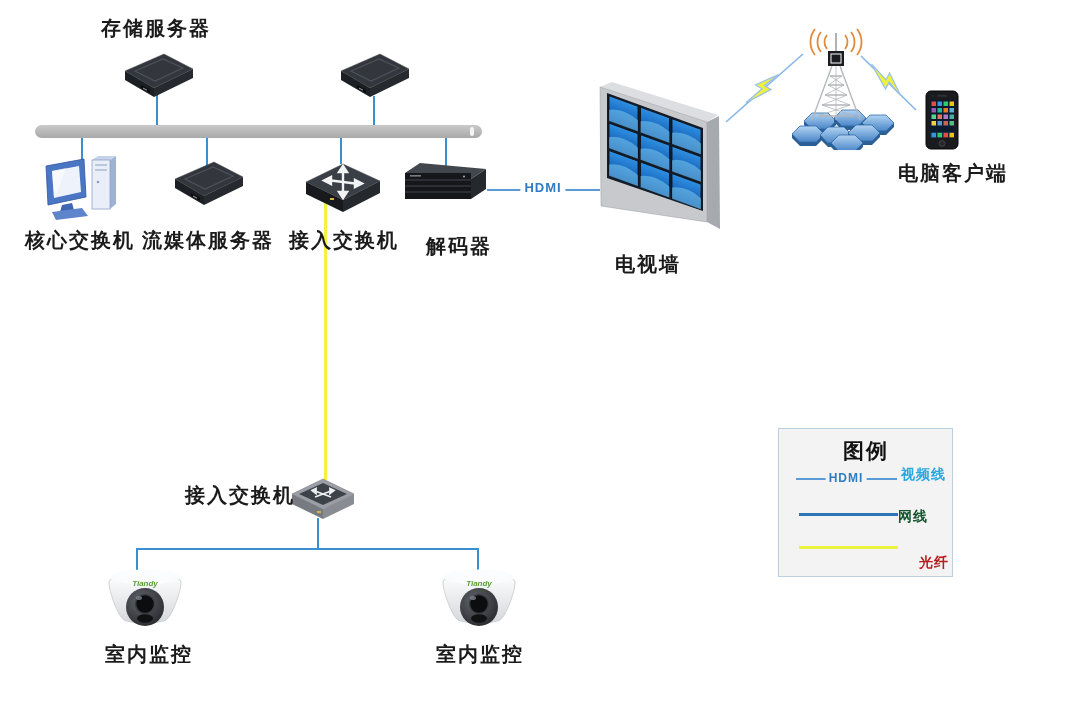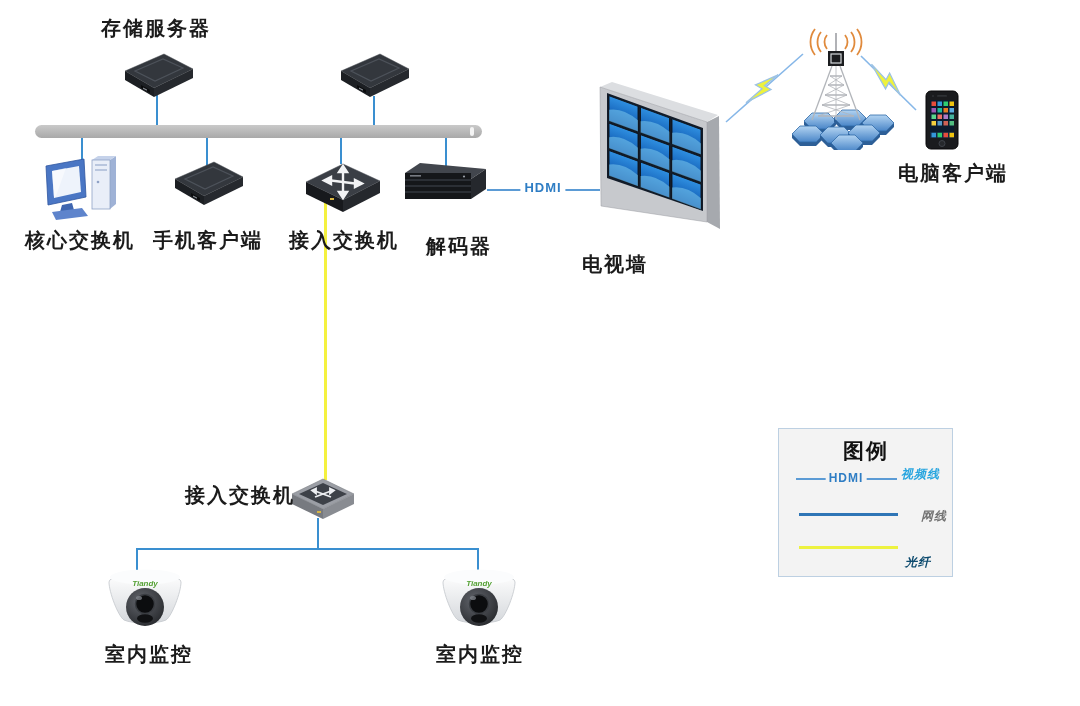--- a/index.html
+++ b/index.html
@@ -20,24 +20,24 @@
   .legend{position:absolute;left:778px;top:428px;width:173px;height:147px;background:#f3f3f3;
           border:1px solid #bdd0e2;}
   .legend-title{position:absolute;left:87px;top:8px;transform:translateX(-50%);
                 font-weight:700;font-size:21px;color:#111;letter-spacing:2px;}
   .lg-line{position:absolute;}
   .lg-line1{left:17px;top:49px;width:101px;height:2px;background:#5b9bd5;}
   .lg-line2{left:20px;top:84px;width:99px;height:3px;background:#2e75b6;}
   .lg-line3{left:20px;top:117px;width:99px;height:3px;background:#edf23f;}
   .lg-hdmi{position:absolute;left:67px;top:42px;transform:translateX(-50%);background:#f3f3f3;
            padding:0 3px;color:#2e7dc4;font-weight:700;font-size:12px;letter-spacing:1px;}
-  .lg-lab{position:absolute;font-weight:700;font-size:12px;letter-spacing:1px;font-style:italic;}
+  .lg-lab{position:absolute;font-weight:700;font-size:14px;letter-spacing:1px;}
   .lg-lab1{left:122px;top:37px;color:#2aa6df;}
-  .lg-lab2{left:142px;top:79px;color:#737373;}
-  .lg-lab3{left:126px;top:125px;color:#0c4a6e;}
+  .lg-lab2{left:119px;top:79px;color:#14532d;}
+  .lg-lab3{left:140px;top:125px;color:#b91c1c;}
 </style>
 </head>
 <body>
 
 <div class="canvas">
 
   <svg width="0" height="0" style="position:absolute" aria-hidden="true">
     <defs>
       <linearGradient id="scrG" x1="0" y1="0" x2="0" y2="1">
         <stop offset="0" stop-color="#2f8fe0"></stop>
@@ -257,24 +257,24 @@
     <use href="#camI"></use>
     <text x="39" y="20" text-anchor="middle" font-size="8" font-style="italic" font-weight="bold" fill="#55a135">Tiandy</text>
   </svg>
   <svg class="dev" style="left:440px;top:566px" width="78" height="62" viewBox="0 0 78 62">
     <use href="#camI"></use>
     <text x="39" y="20" text-anchor="middle" font-size="8" font-style="italic" font-weight="bold" fill="#55a135">Tiandy</text>
   </svg>
 
   <div class="lbl" style="left:156px;top:15px">存储服务器</div>
   <div class="lbl" style="left:80px;top:227px">核心交换机</div>
-  <div class="lbl" style="left:208px;top:227px">手机客户端</div>
+  <div class="lbl" style="left:208px;top:227px">流媒体服务器</div>
   <div class="lbl" style="left:344px;top:227px">接入交换机</div>
   <div class="lbl" style="left:459px;top:233px">解码器</div>
-  <div class="lbl" style="left:615px;top:251px">电视墙</div>
+  <div class="lbl" style="left:648px;top:251px">电视墙</div>
   <div class="lbl" style="left:953px;top:160px">电脑客户端</div>
   <div class="lbl" style="left:240px;top:482px">接入交换机</div>
   <div class="lbl" style="left:149px;top:641px">室内监控</div>
   <div class="lbl" style="left:480px;top:641px">室内监控</div>
 
   <div class="hdmi-text">HDMI</div>
 
   <div class="legend">
     <div class="legend-title">图例</div>
     <div class="lg-line lg-line1"></div>

